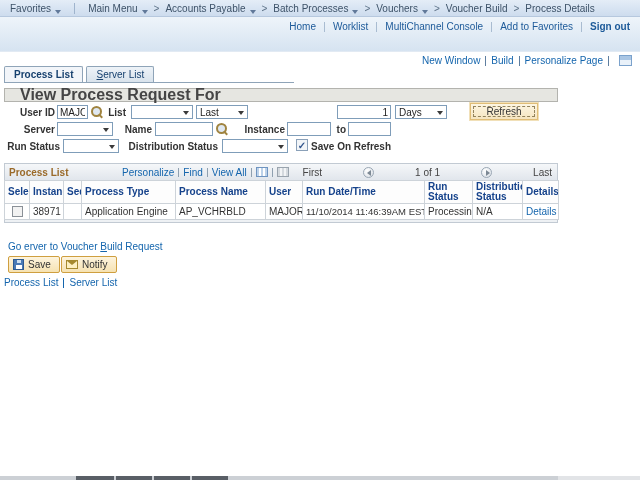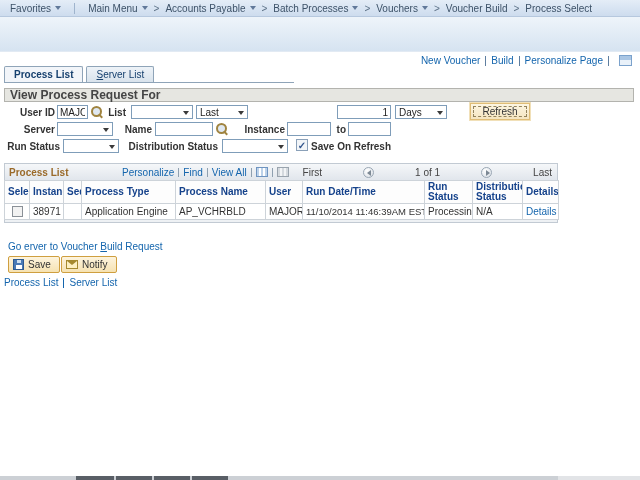--- a/index.html
+++ b/index.html
@@ -15,21 +15,21 @@
   a { text-decoration: none; cursor: pointer; }
 
   
   .crumbbar {
     position: absolute; top: 0; left: 0; width: 640px; height: 17px;
     background: linear-gradient(#e4edf7, #cddcee);
     border-bottom: 1px solid #b6c8de;
     display: flex; align-items: center;
     font-size: 10px; color: #3d5268; padding-left: 6px;
   }
-  .crumb { display: inline-flex; align-items: center; padding: 0 4px; cursor: pointer; white-space: nowrap; }
+  .crumb { display: inline-flex; align-items: flex-end; padding: 0 4px; cursor: pointer; white-space: nowrap; }
   .dd-arrow {
     width: 0; height: 0; margin-left: 4px;
     border-left: 3px solid transparent; border-right: 3px solid transparent;
     border-top: 4px solid #61799a;
   }
   .crumb-divider { width: 1px; height: 11px; background: #9fb4cd; margin: 0 9px; }
   .crumb-sep { color: #5c7186; margin: 0 2px; font-size: 10px; }
 
   
   .header-band {
@@ -74,24 +74,24 @@
     border-radius: 2px 2px 0 0;
     padding: 2px 9px; margin-right: 3px; height: 16px;
     font-size: 10px; color: #16406e; white-space: nowrap;
     background: linear-gradient(#eef3f8, #d9e3ec); cursor: pointer;
   }
   .tab.active { font-weight: bold; background: #f2f5f9; }
   .u { text-decoration: underline; }
 
   
   .groupbox-header {
-    position: absolute; top: 88px; left: 4px; width: 630px; height: 14px;
+    position: absolute; top: 88px; left: 4px; width: 554px; height: 14px;
     background: #e6e6e1; border: 1px solid #b3b3ae;
-    font-size: 12px; font-weight: bold; color: #454545;
-    line-height: 12px; padding-left: 5px;
+    font-size: 16px; font-weight: bold; color: #454545;
+    line-height: 12px; padding-left: 15px;
   }
 
   
   .flabel { position: absolute; font-size: 10px; font-weight: bold; color: #333; text-align: right; white-space: nowrap; }
   .tbox {
     position: absolute; height: 14px; border: 1px solid #7f9db9; background: #fff;
     font-size: 10px; padding: 0 2px; color: #222;
     font-family: "Liberation Sans", sans-serif;
   }
   .tbox.right { text-align: right; }
@@ -108,21 +108,21 @@
   .lookup { position: absolute; width: 13px; height: 13px; cursor: pointer; }
   .lookup::before {
     content: ""; position: absolute; left: 1px; top: 1px; width: 7px; height: 7px;
     border: 2px solid #a08440; border-radius: 50%; background: #dfe8f1;
   }
   .lookup::after {
     content: ""; position: absolute; right: 0; bottom: 1px; width: 5px; height: 2px;
     background: #a08440; transform: rotate(45deg);
   }
   .btn-refresh {
-    position: absolute; left: 470px; top: 103px; width: 60px; height: 17px;
+    position: absolute; left: 470px; top: 103px; width: 68px; height: 17px;
     background: linear-gradient(#fdf6e3, #f5e5c0);
     border: 1px solid #e0bd77; box-shadow: 0 0 0 1px #f1e0b8;
     outline: 1px dashed #93835c; outline-offset: -4px;
     font-size: 10px; color: #333; text-align: center; line-height: 15px; cursor: pointer;
   }
   .cb {
     position: absolute; width: 12px; height: 12px;
     border: 1px solid #8aa0b8; background: #f2f5f8; cursor: pointer;
     font-size: 10px; font-weight: bold; line-height: 11px; text-align: center; color: #31548c;
   }
@@ -230,29 +230,40 @@
   <span class="crumb">
     <span>Vouchers</span>
     <span class="dd-arrow"></span>
   </span>
   <span class="crumb-sep">&gt;</span>
   <span class="crumb">
     <span>Voucher Build</span>
   </span>
   <span class="crumb-sep">&gt;</span>
   <span class="crumb">
-    <span>Process Select</span>
+    <span>Process Details</span>
   </span>
 </div>
 
 <div class="header-band">
+  <div class="header-links">
+    <a>Home</a>
+    <span class="hsep"></span>
+    <a>Worklist</a>
+    <span class="hsep"></span>
+    <a>MultiChannel Console</a>
+    <span class="hsep"></span>
+    <a>Add to Favorites</a>
+    <span class="hsep"></span>
+    <a class="signout">Sign out</a>
+  </div>
 </div>
 
 <div class="page-toolbar">
-  <a>New Voucher</a>
+  <a>New Window</a>
   <span class="psep"></span>
   <a>Build</a>
   <span class="psep"></span>
   <a>Personalize Page</a>
   <span class="psep"></span>
   <span class="win-icon"></span>
 </div>
 
 <div class="tabbar">
   <div class="tab active">

